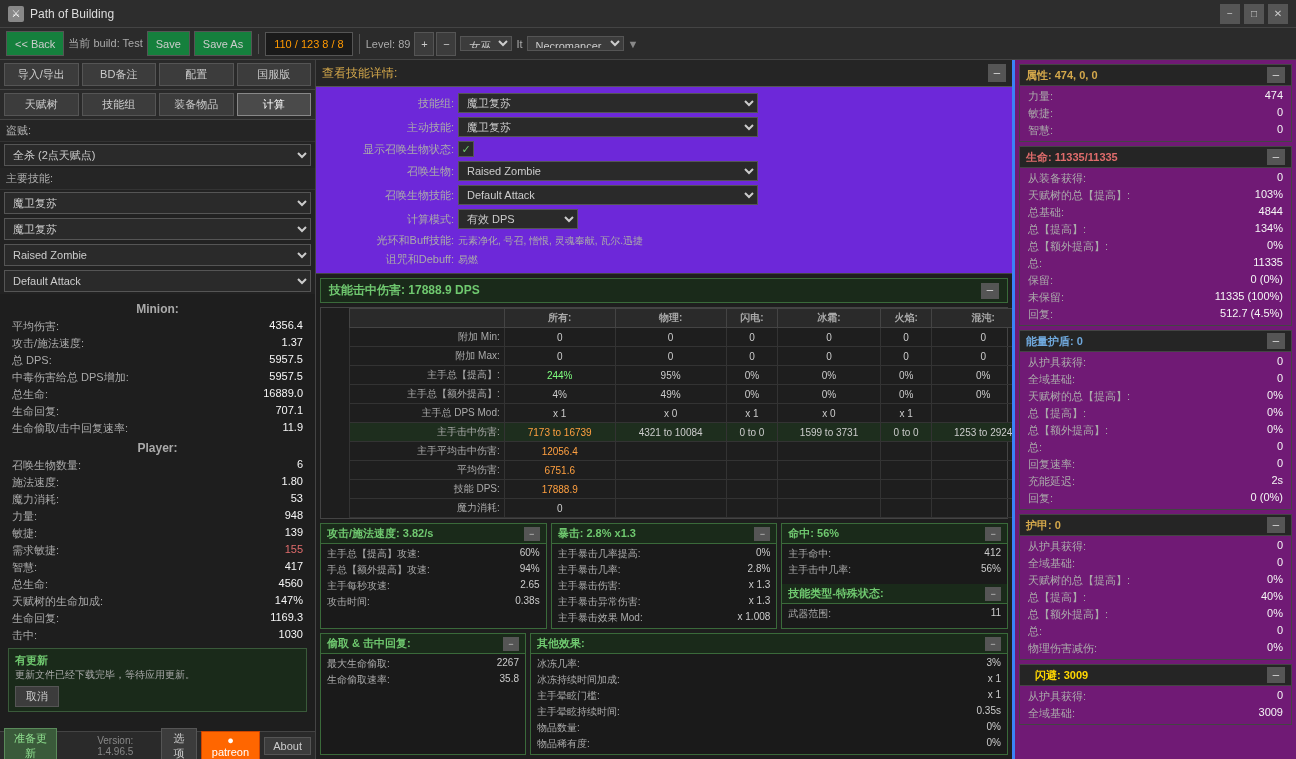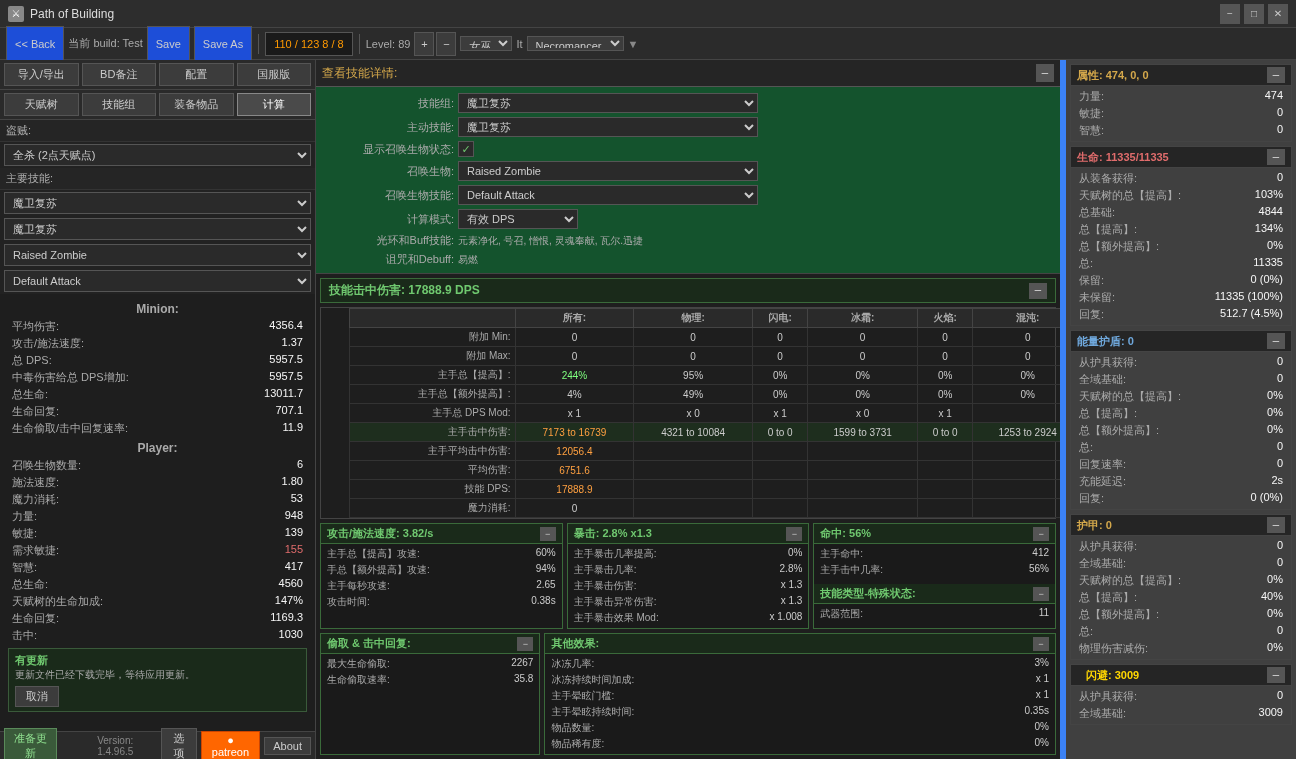--- a/index.html
+++ b/index.html
@@ -32,27 +32,27 @@
     .toolbar {
       background: #2b2b2b;
       height: 32px;
       display: flex;
       align-items: center;
       padding: 0 6px;
       gap: 4px;
       border-bottom: 1px solid #444;
     }
     .toolbar-btn {
-      background: #1d4ed8;
+      background: #15803d;
       border: 1px solid #555;
       color: #ccc;
       padding: 2px 8px;
       cursor: pointer;
       font-size: 11px;
-      height: 36px;
+      height: 25px;
     }
     .toolbar-sep { width: 1px; height: 20px; background: #555; margin: 0 2px; }
     .toolbar-level {
       background: #1a1a1a;
       border: 1px solid #555;
       color: #ff9900;
       padding: 2px 8px;
       font-size: 11px;
       height: 24px;
       display: flex; align-items: center;
@@ -220,21 +220,21 @@
     .skill-details-title { color: #d4a84b; font-size: 12px; }
     .close-panel-btn {
       margin-left: auto;
       background: #555; border: none; color: #ccc;
       width: 18px; height: 18px; cursor: pointer;
       display: flex; align-items: center; justify-content: center;
     }
 
     
     .skill-config {
-      background: #14532d;
+      background: #6d28d9;
       padding: 4px;
       border-bottom: 1px solid #444;
     }
     .config-row {
       display: flex;
       align-items: center;
       padding: 2px 4px;
       gap: 4px;
     }
     .config-label {
@@ -337,23 +337,23 @@
       display: flex;
       justify-content: space-between;
       padding: 1px 2px;
       font-size: 10px;
     }
     .sub-stat-label { color: #aaa; }
     .sub-stat-value { color: #ccc; }
 
     
     .right-panel {
-      width: 236px;
-      background: #404040;
-      border-left: 6px solid #3b82f6;
+      width: 284px;
+      background: #701a75;
+      border-left: 3px solid #3b82f6;
       overflow-y: auto;
     }
 
     .attr-section {
       border: 1px solid #444;
       margin: 4px;
     }
     .attr-header {
       background: #252525;
       padding: 2px 6px;
@@ -488,21 +488,21 @@
       <div class="stat-row">
         <span class="stat-label">总 DPS:</span>
         <span class="stat-value">5957.5</span>
       </div>
       <div class="stat-row">
         <span class="stat-label">中毒伤害给总 DPS增加:</span>
         <span class="stat-value">5957.5</span>
       </div>
       <div class="stat-row">
         <span class="stat-label">总生命:</span>
-        <span class="stat-value">13011.7</span>
+        <span class="stat-value">16889.0</span>
       </div>
       <div class="stat-row">
         <span class="stat-label">生命回复:</span>
         <span class="stat-value">707.1</span>
       </div>
       <div class="stat-row">
         <span class="stat-label">生命偷取/击中回复速率:</span>
         <span class="stat-value">11.9</span>
       </div>
 

